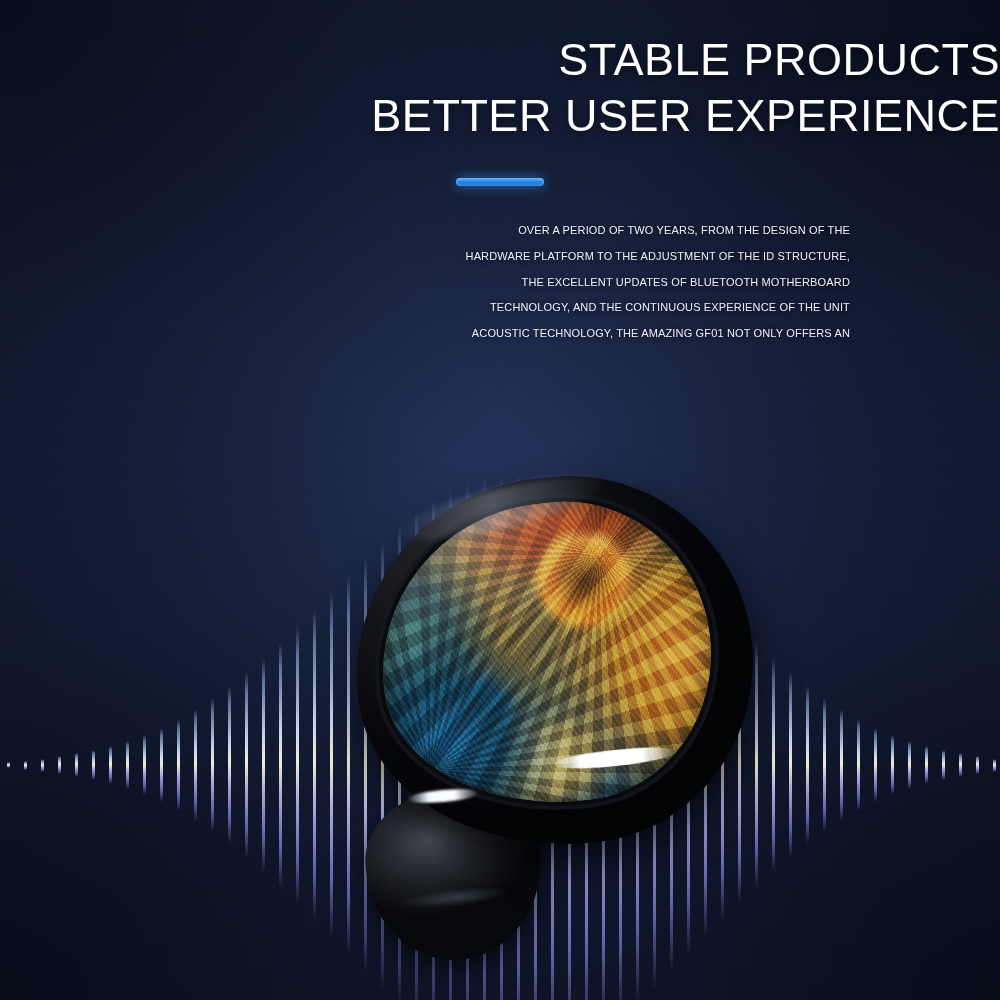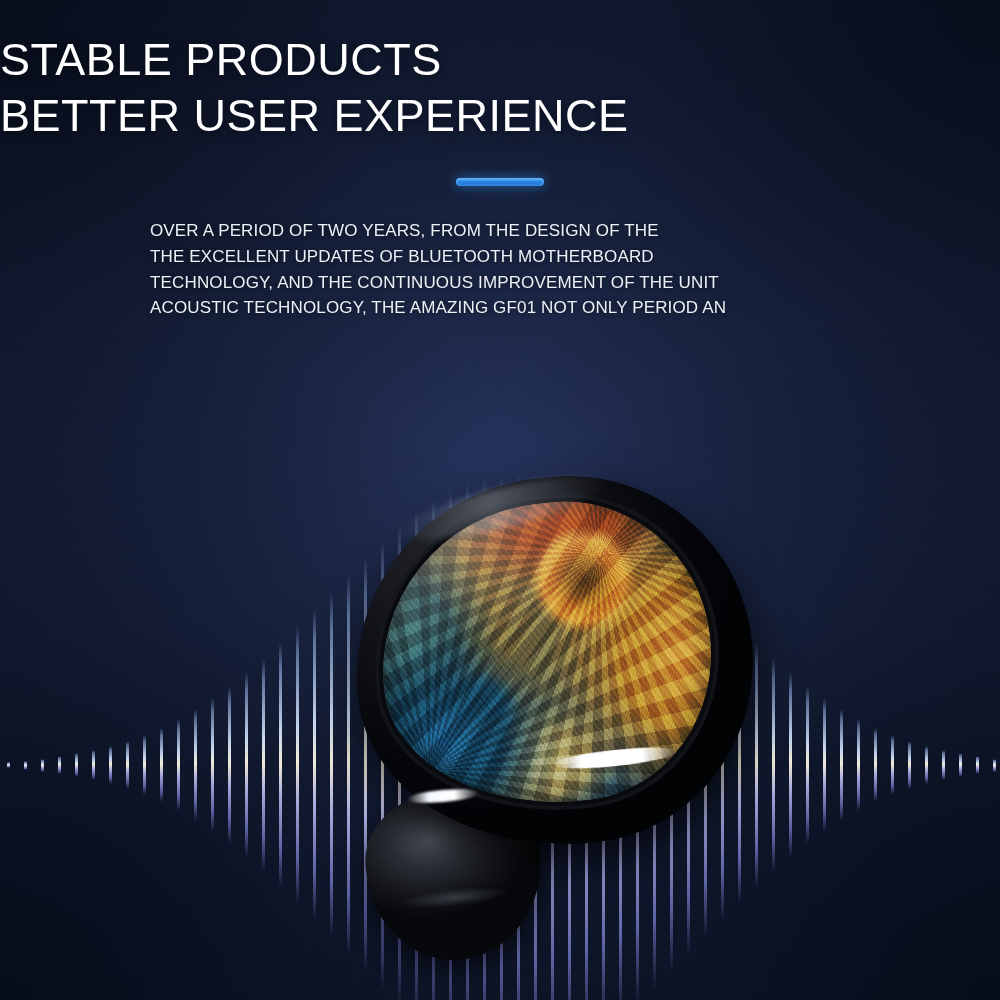--- a/index.html
+++ b/index.html
@@ -27,21 +27,21 @@
       radial-gradient(circle at 0% 0%,   rgba(6,10,22,.80) 0%, rgba(6,10,22,0) 46%),
       radial-gradient(circle at 100% 0%, rgba(6,10,22,.80) 0%, rgba(6,10,22,0) 46%),
       radial-gradient(circle at 0% 100%, rgba(6,10,22,.85) 0%, rgba(6,10,22,0) 50%),
       radial-gradient(circle at 100% 100%,rgba(6,10,22,.85) 0%, rgba(6,10,22,0) 50%);
     pointer-events:none;
   }
 
   
   .headline {
     position:absolute; left:0; right:0; top:32px;
-    text-align:left;
+    text-align:right;
     color:#ffffff;
     font-weight:300;
     font-size:45px;
     line-height:56px;
     letter-spacing:.5px;
     text-shadow:0 2px 10px rgba(0,0,0,.55);
     white-space:nowrap;
   }
   .headline .l1 { display:block; }
   .headline .l2 { display:block; }
@@ -53,23 +53,23 @@
   }
   .divider {
     width:88px; height:8px; border-radius:5px;
     background:linear-gradient(180deg,#63b2f5 0%, #2384e4 45%, #0f63c4 100%);
     box-shadow:0 0 12px rgba(44,140,232,.75), 0 0 4px rgba(120,190,255,.9) inset;
   }
 
   
   .body-copy {
     position:absolute; left:150px; right:150px; top:218px;
-    text-align:left;
+    text-align:right;
     color:#edf1f8;
-    font-size:17px;
+    font-size:11px;
     line-height:25.8px;
     font-weight:400;
     letter-spacing:.15px;
     text-shadow:0 1px 5px rgba(0,0,0,.5);
   }
   .body-copy .ln { display:block; white-space:nowrap; }
 
   
   .waveform {
     position:absolute; left:0; top:470px;
@@ -306,23 +306,24 @@
     <span class="l1">STABLE PRODUCTS</span>
     <span class="l2">BETTER USER EXPERIENCE</span>
   </div>
 
   <div class="divider-wrap">
     <div class="divider"></div>
   </div>
 
   <div class="body-copy" id="body-copy">
       <span class="ln">OVER A PERIOD OF TWO YEARS, FROM THE DESIGN OF THE</span>
+      <span class="ln">HARDWARE PLATFORM TO THE ADJUSTMENT OF THE ID STRUCTURE,</span>
       <span class="ln">THE EXCELLENT UPDATES OF BLUETOOTH MOTHERBOARD</span>
-      <span class="ln">TECHNOLOGY, AND THE CONTINUOUS IMPROVEMENT OF THE UNIT</span>
-      <span class="ln">ACOUSTIC TECHNOLOGY, THE AMAZING GF01 NOT ONLY PERIOD AN</span>
+      <span class="ln">TECHNOLOGY, AND THE CONTINUOUS EXPERIENCE OF THE UNIT</span>
+      <span class="ln">ACOUSTIC TECHNOLOGY, THE AMAZING GF01 NOT ONLY OFFERS AN</span>
     </div>
 
   <div class="earphone">
     <div class="ep-glow"></div>
     <div class="ep-nozzle"></div>
     <div class="ep-shell"></div>
     <div class="ep-face">
       <div class="strokes-a"></div>
       <div class="strokes-b"></div>
       <div class="strokes-c"></div>

